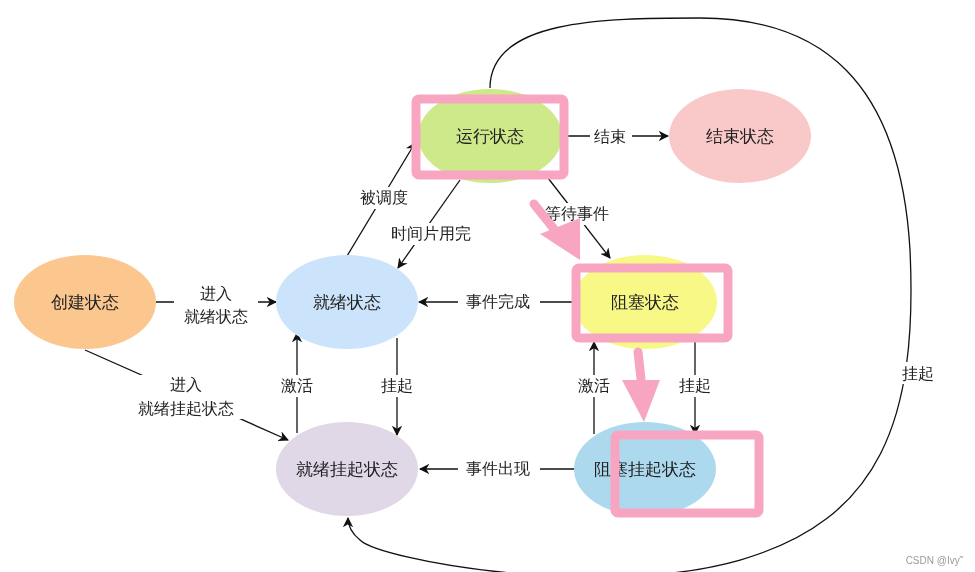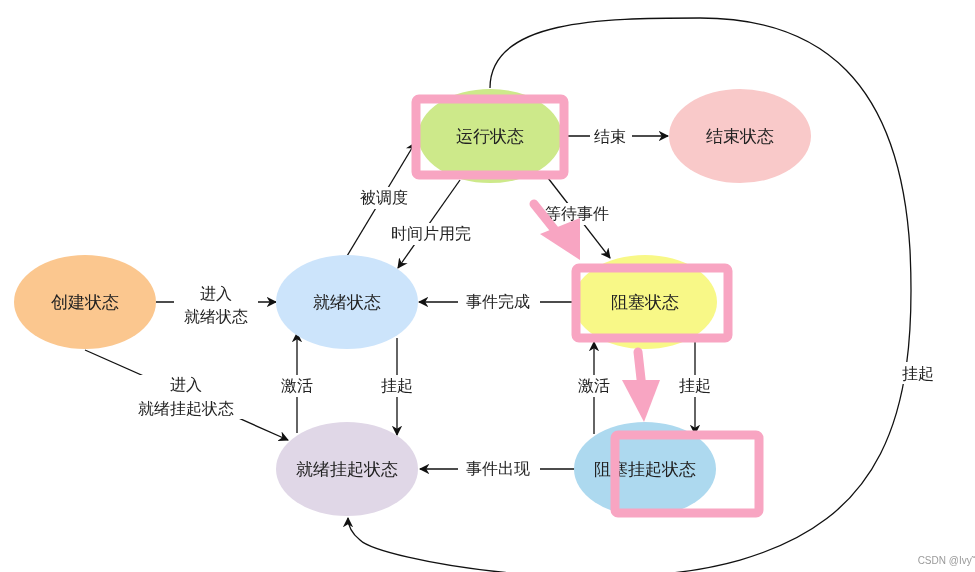--- a/index.html
+++ b/index.html
@@ -2,21 +2,21 @@
 <html><head>
 <meta charset="utf-8">
 <style>
   html, body { margin: 0; padding: 0; background: #ffffff; }
   body { width: 975px; height: 572px; overflow: hidden; position: relative;
          font-family: "DejaVu Sans", "Liberation Sans", sans-serif; }
   svg { position: absolute; left: 0; top: 0; }
   .node-text { font-size: 17px; fill: #222; text-anchor: middle; dominant-baseline: middle; }
   .edge-text { font-size: 16px; fill: #222; text-anchor: middle; dominant-baseline: middle; }
   .bg-label { fill: #ffffff; }
-  .wm { position: absolute; right: 0; bottom: 6px; font-size: 10px; color: #9a9a9a;
+  .wm { position: absolute; right: 12px; bottom: 6px; font-size: 10px; color: #9a9a9a;
         font-family: "Liberation Sans", sans-serif; }
 </style>
 </head>
 <body>
 
 <svg width="975" height="572" viewBox="0 0 975 572">
   <defs>
     <marker id="arr" viewBox="0 0 10 10" refX="9" refY="5" markerWidth="8" markerHeight="8" orient="auto-start-reverse">
       <path d="M0,0 L10,5 L0,10 L3,5 z" fill="#111"></path>
     </marker>

